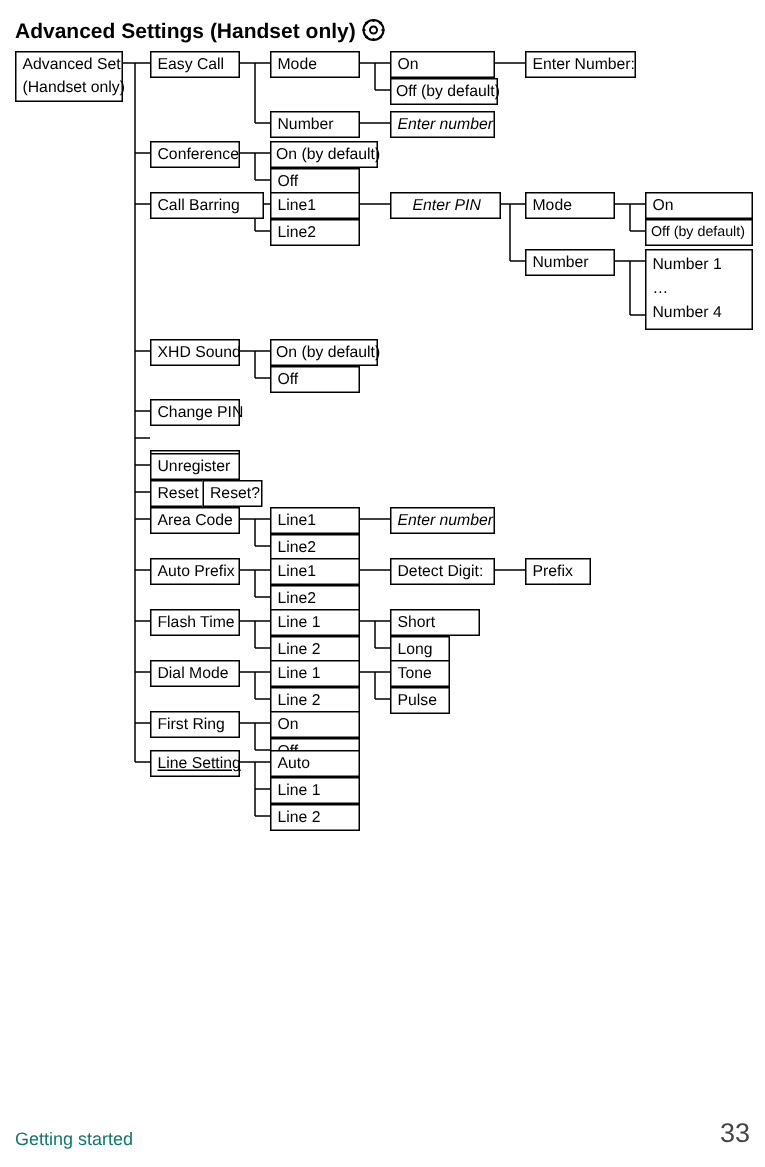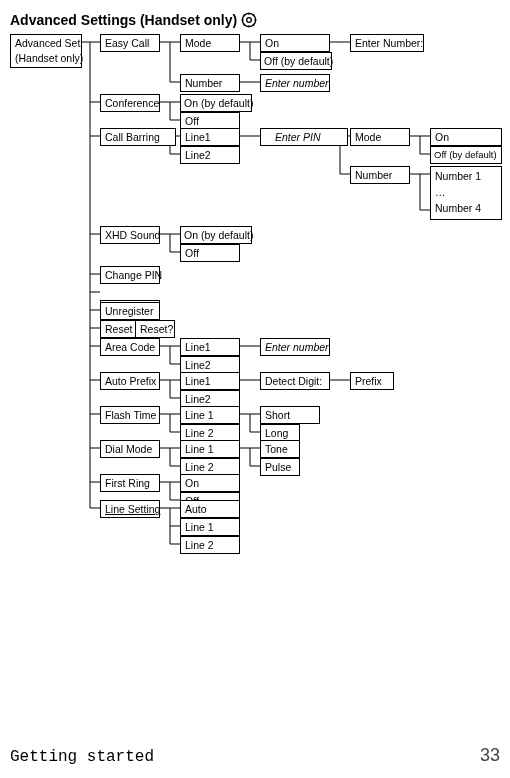--- a/index.html
+++ b/index.html
@@ -59,23 +59,22 @@
   .footer {
     position: absolute;
     bottom: 12px;
     left: 10px;
     right: 10px;
     display: flex;
     justify-content: space-between;
     align-items: flex-end;
   }
   .footer-left {
-    color: #000000;
-    font-size: 16px;
-    font-family: Liberation Mono, monospace;
+    color: #0f766e;
+    font-size: 12px;
   }
   .footer-right {
     color: #444;
     font-size: 18px;
   }
 </style>
 </head>
 <body>
 
 <div class="page">
@@ -254,21 +253,21 @@
     <div class="node" style="left:170px;top:424px;width:60px;">Line 2</div>
     <div class="node" style="left:170px;top:440px;width:60px;">On</div>
     <div class="node" style="left:170px;top:458px;width:60px;">Off</div>
     <div class="node" style="left:170px;top:466px;width:60px;">Auto</div>
     <div class="node" style="left:170px;top:484px;width:60px;">Line 1</div>
     <div class="node" style="left:170px;top:502px;width:60px;">Line 2</div>
 
     <div class="node" style="left:250px;top:0;width:70px;">On</div>
     <div class="node slim" style="left:250px;top:18px;width:72px;">Off (by default)</div>
     <div class="node" style="left:250px;top:40px;width:70px;font-style:italic;">Enter number</div>
-    <div class="node" style="left:250px;top:94px;width:88px;font-style:italic;padding-left:14px;">Enter PIN</div>
+    <div class="node" style="left:250px;top:94px;width:74px;font-style:italic;padding-left:14px;">Enter PIN</div>
     <div class="node" style="left:250px;top:304px;width:70px;font-style:italic;">Enter number</div>
     <div class="node" style="left:250px;top:338px;width:70px;">Detect Digit:</div>
     <div class="node" style="left:250px;top:372px;width:60px;">Short</div>
     <div class="node" style="left:250px;top:390px;width:40px;">Long</div>
     <div class="node" style="left:250px;top:406px;width:40px;">Tone</div>
     <div class="node" style="left:250px;top:424px;width:40px;">Pulse</div>
 
     <div class="node" style="left:340px;top:0;width:74px;">Enter Number:</div>
     <div class="node" style="left:340px;top:94px;width:60px;">Mode</div>
     <div class="node" style="left:340px;top:132px;width:60px;">Number</div>

